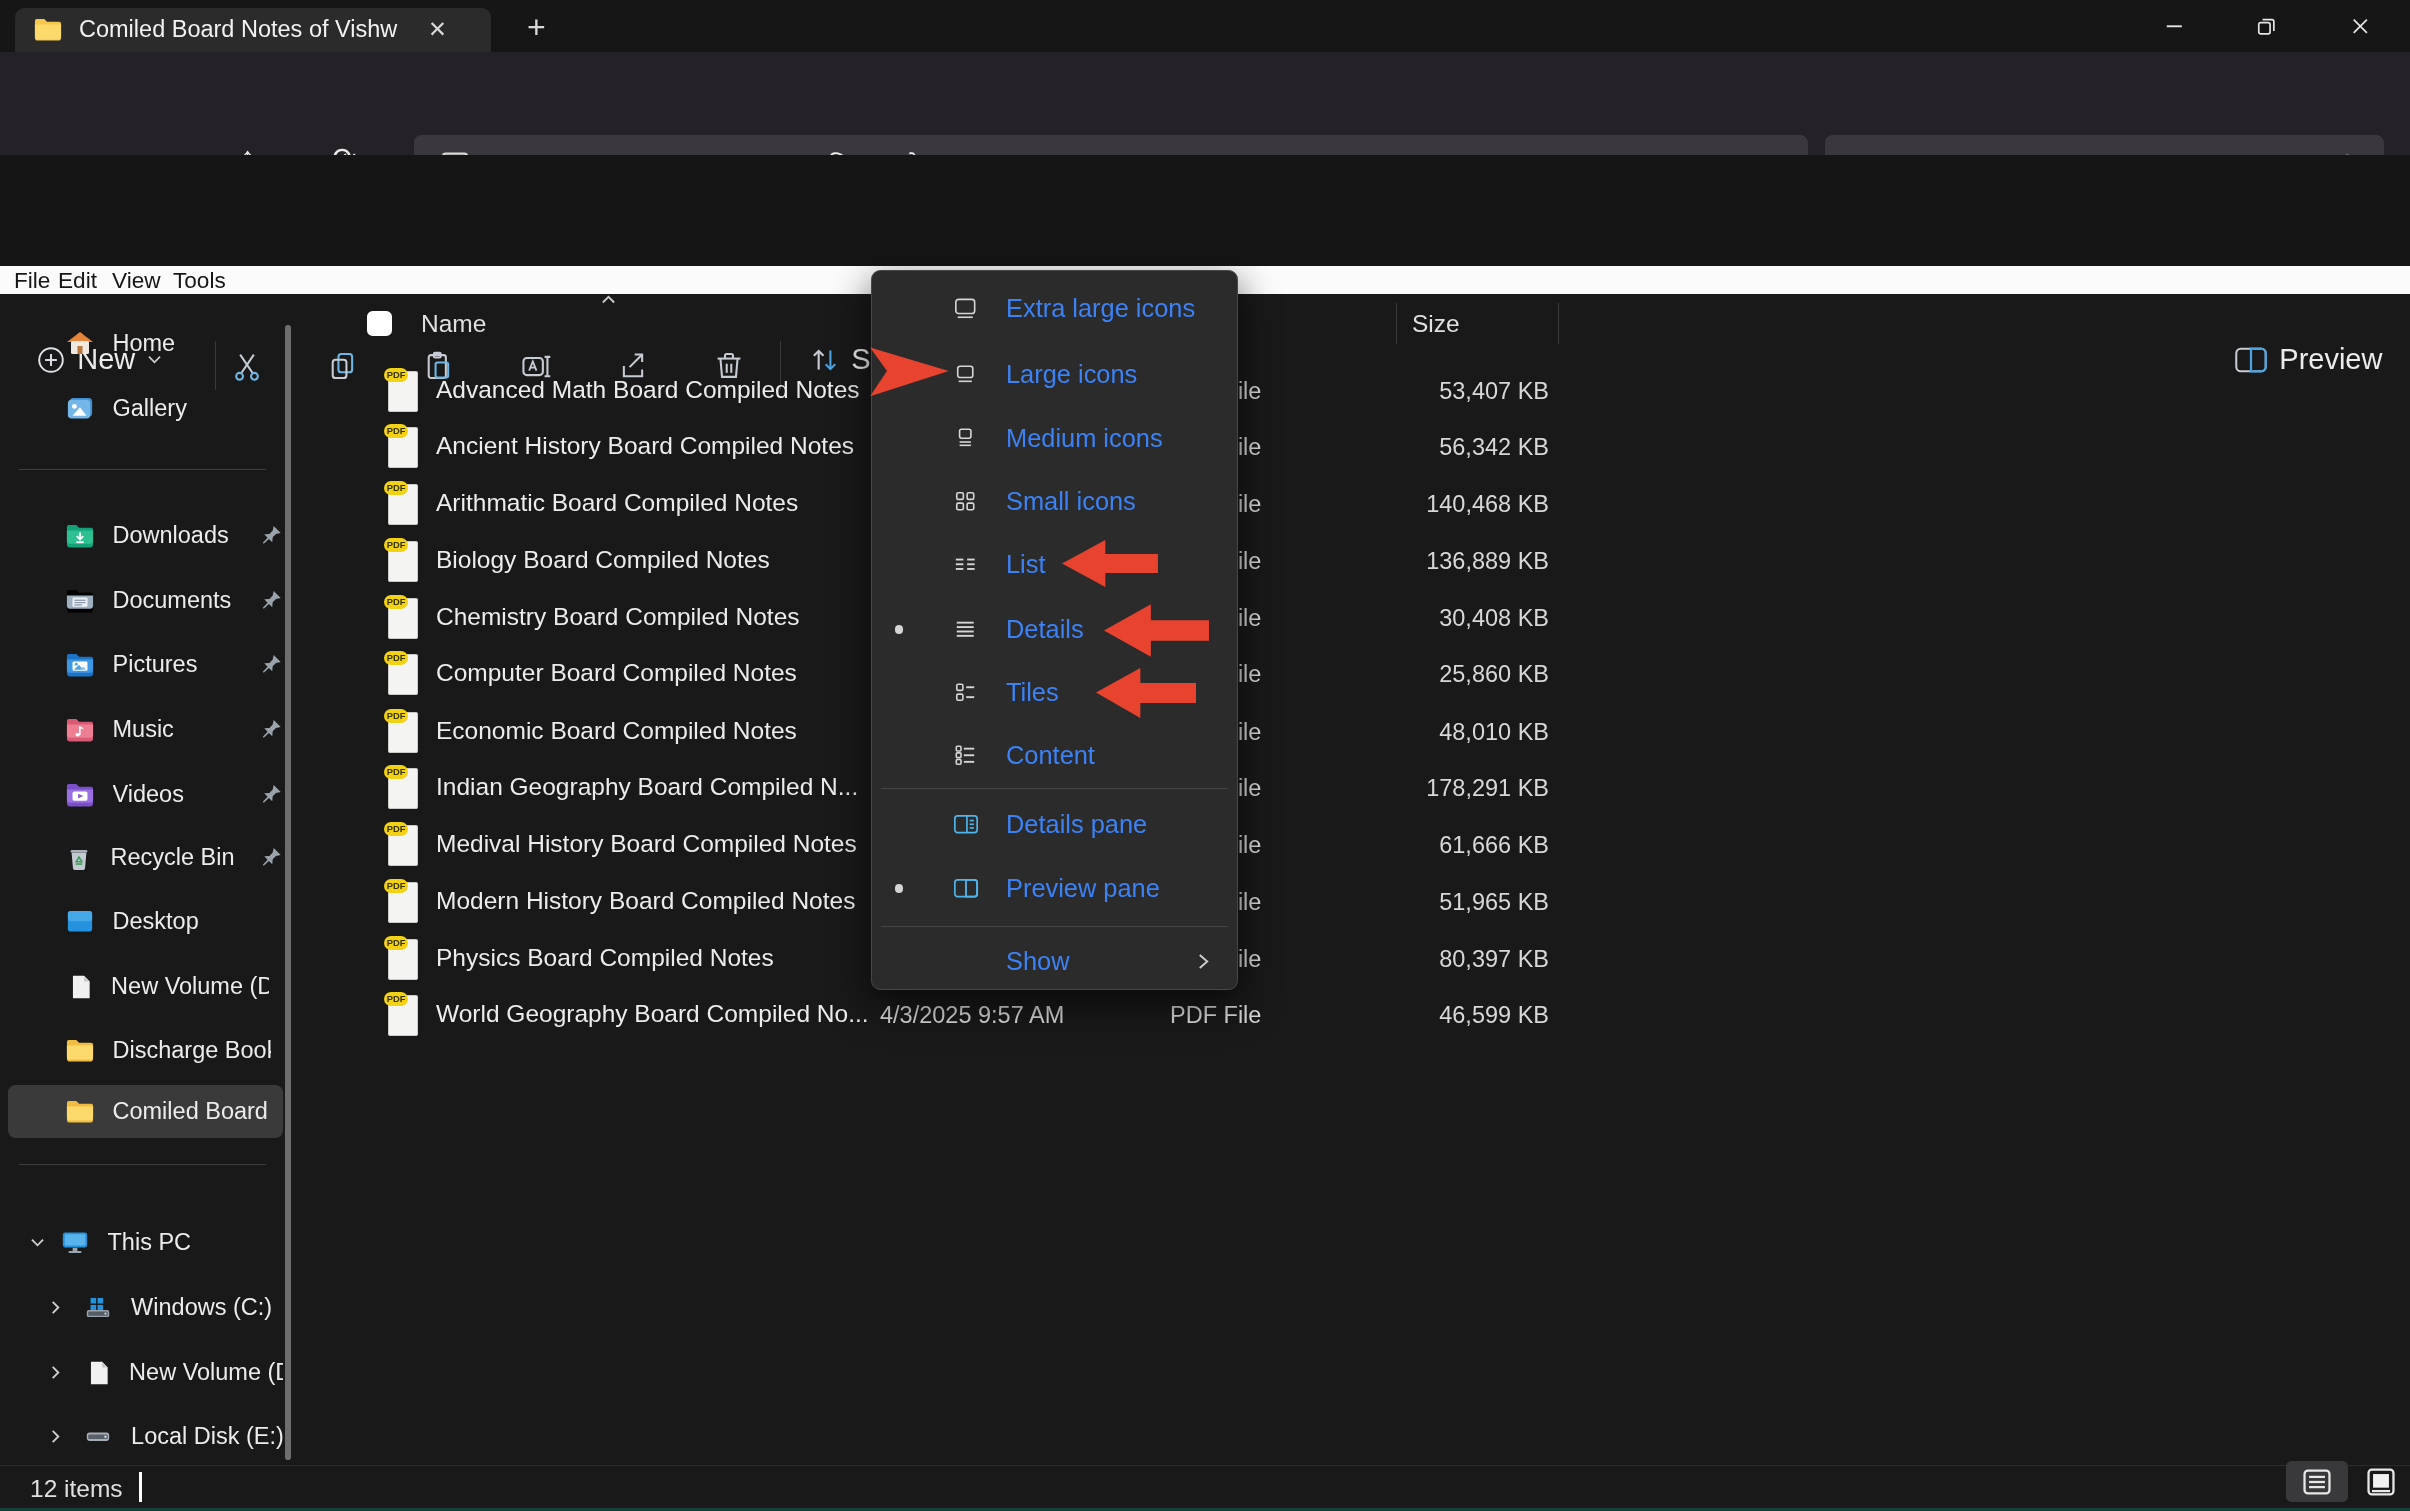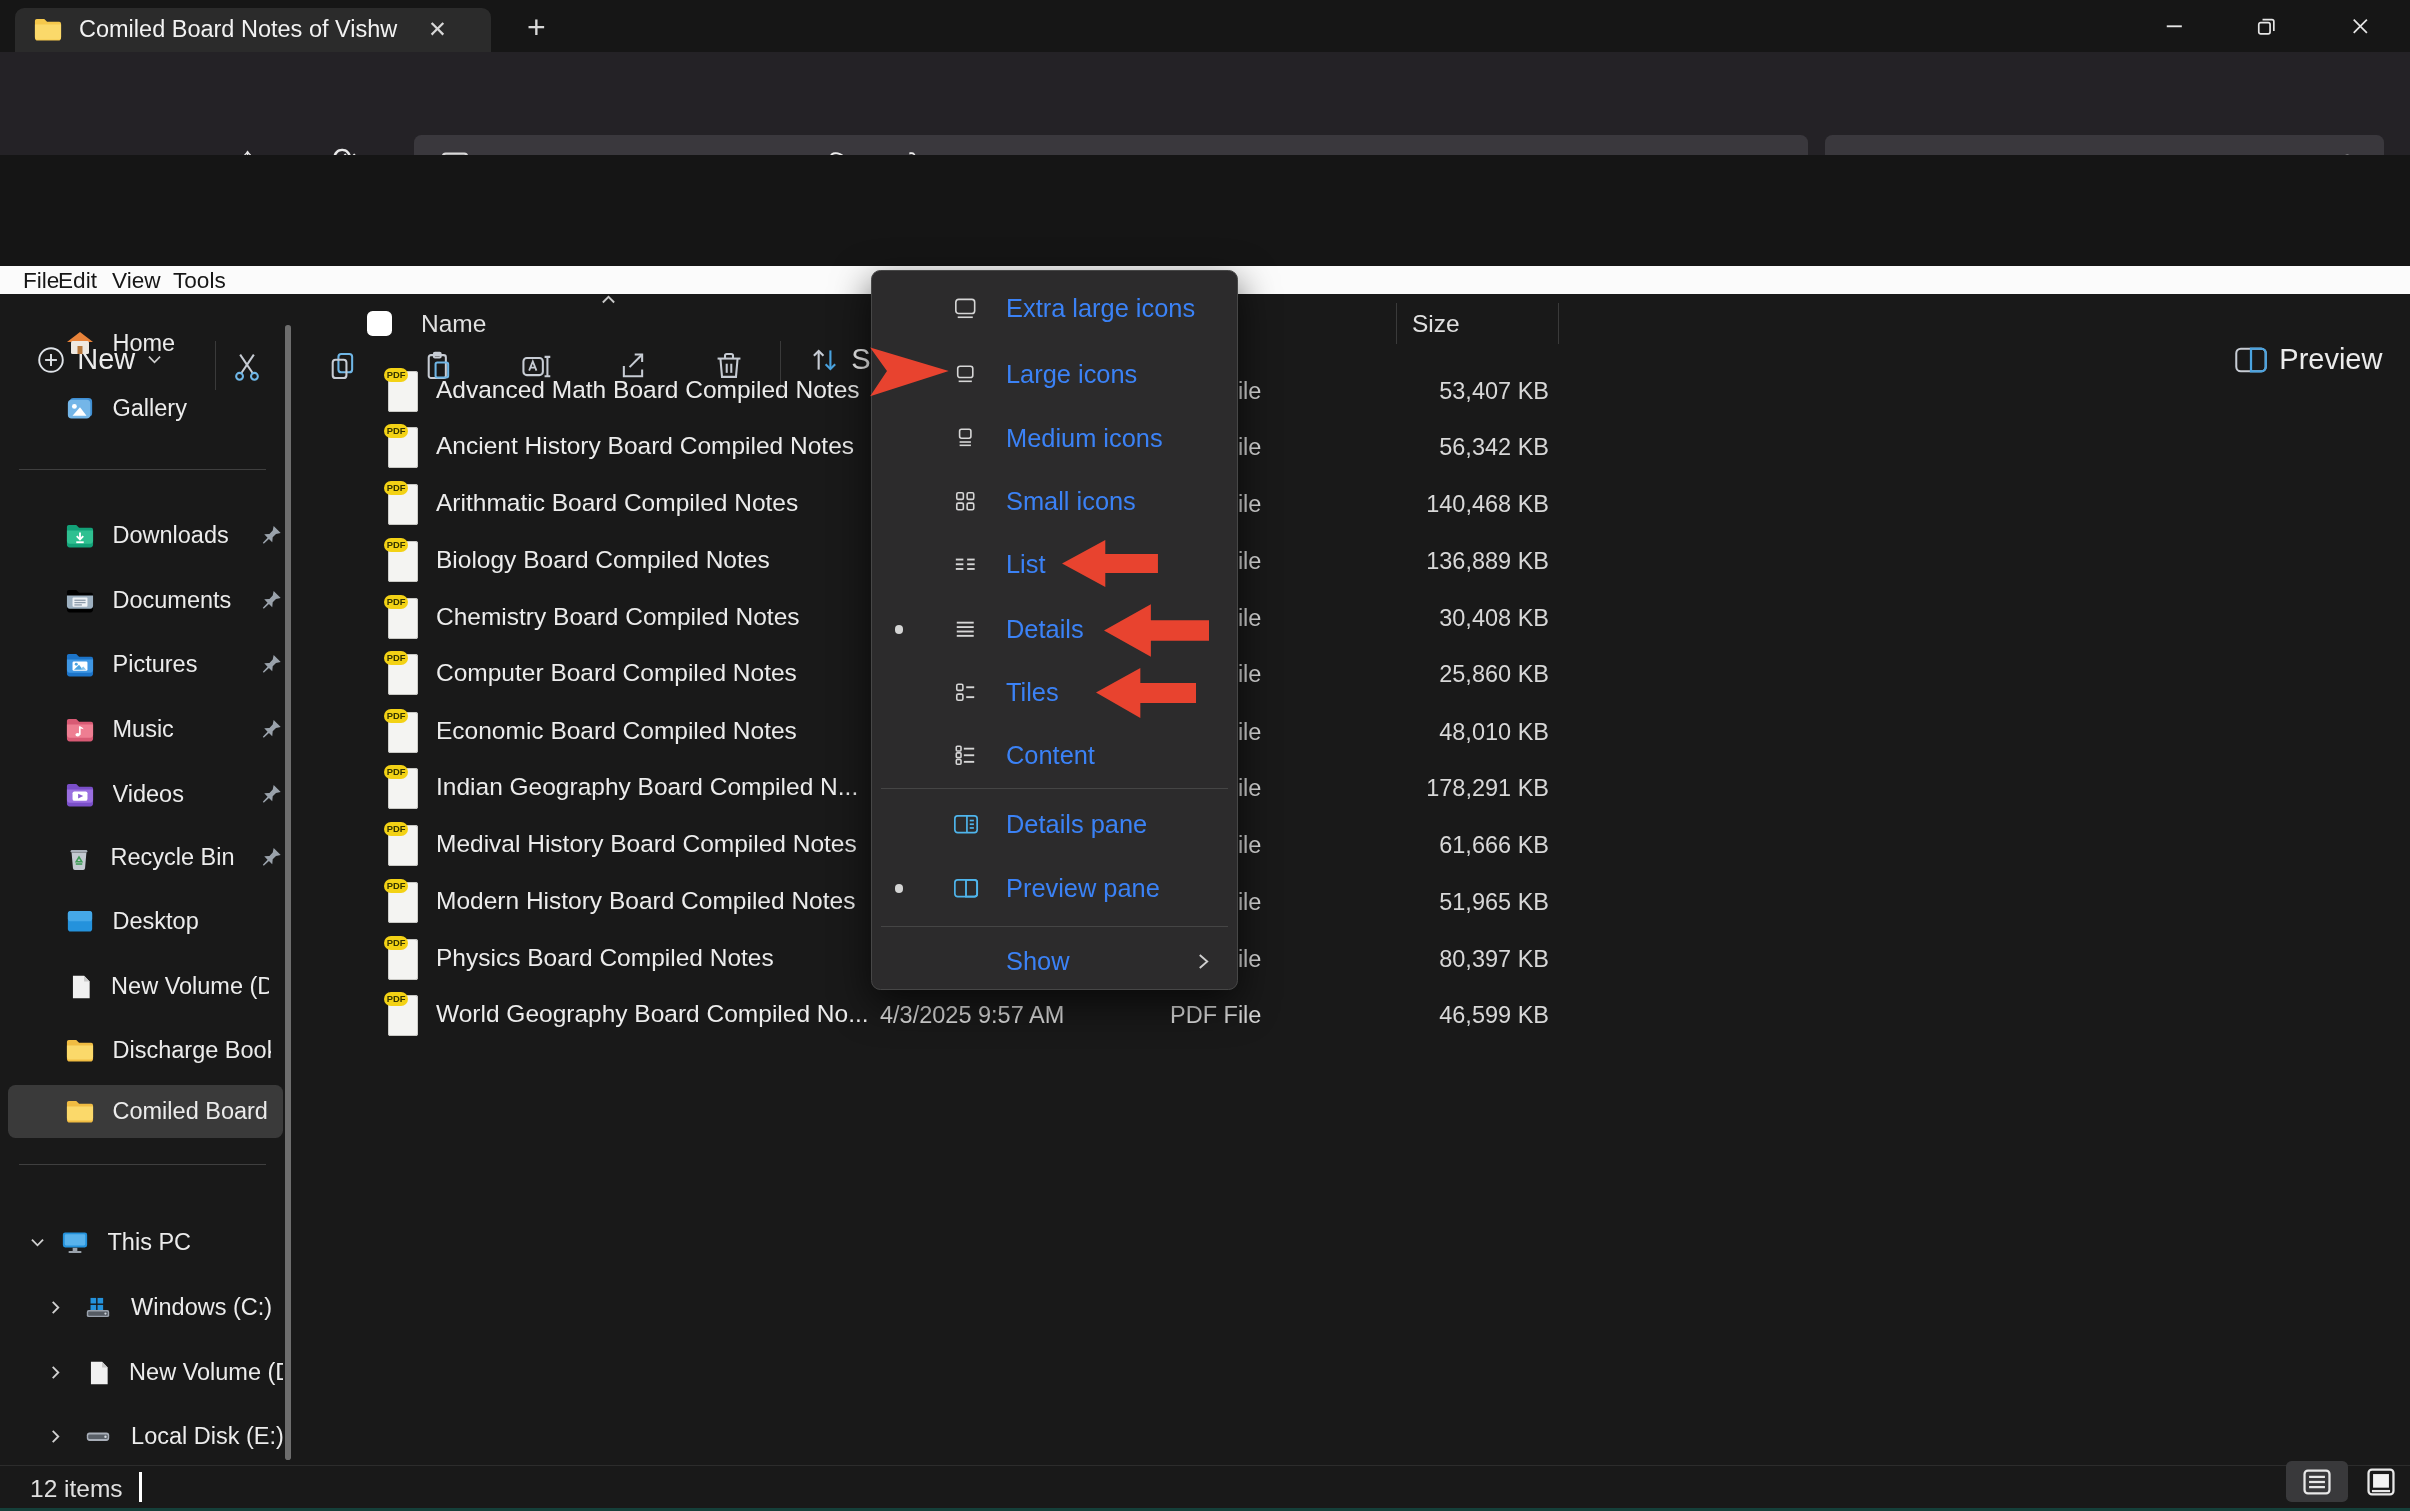--- a/index.html
+++ b/index.html
@@ -251,21 +251,21 @@
         <svg width="34" height="30" viewBox="0 0 30 26" fill="none">
             <rect x="2" y="3" width="26" height="20" rx="4" stroke="#c7ccd4" stroke-width="1.8"></rect>
             <path d="M15 3h9a4 4 0 0 1 4 4v12a4 4 0 0 1-4 4h-9z" fill="none" stroke="#4aa3e0" stroke-width="2"></path>
           </svg>
       </span>
       <span>Preview</span>
     </div>
   </div>
 
   <div class="abs menubar">
-    <span style="left:23px">File</span>
+    <span style="left:14px">File</span>
     <span style="left:58px">Edit</span>
     <span style="left:112px">View</span>
     <span style="left:173px">Tools</span>
   </div>
 
   <div class="abs" style="left:0; top:295px; width:315px; height:1170px">
 
     <div class="abs side-item" style="top:21.7px">
       <span style="margin-left:58px">
         <svg width="28" height="26" viewBox="0 0 28 26">

